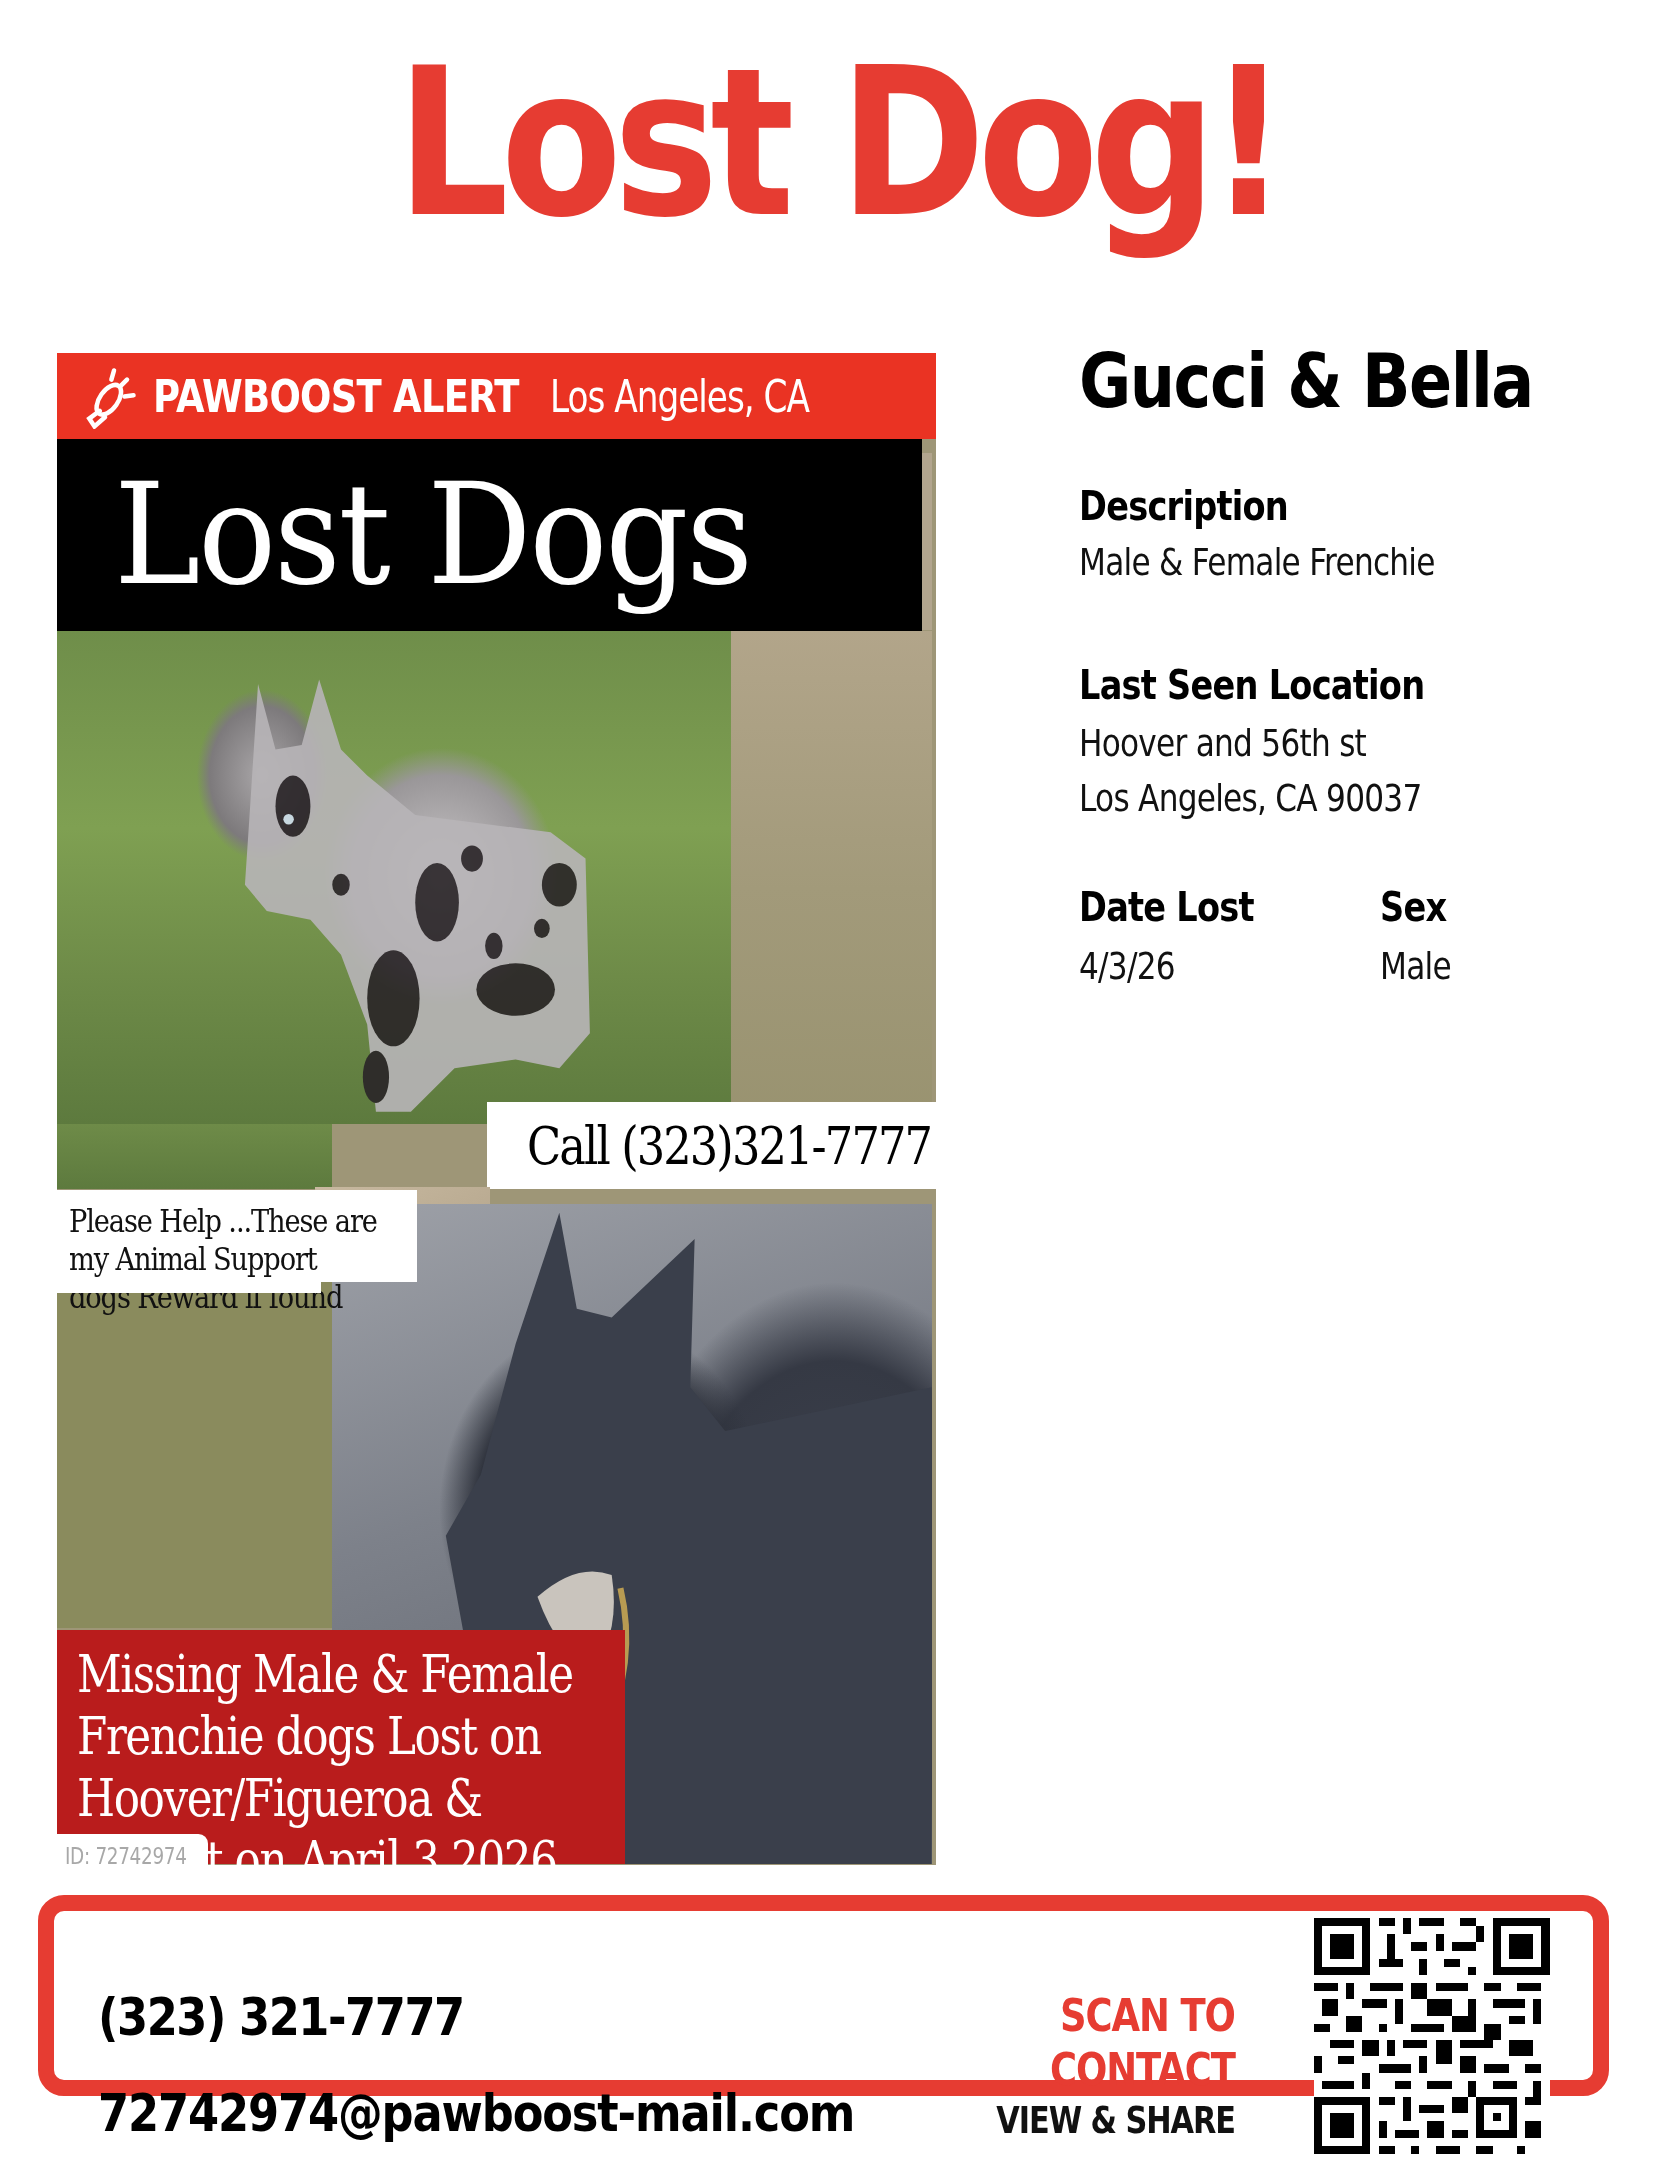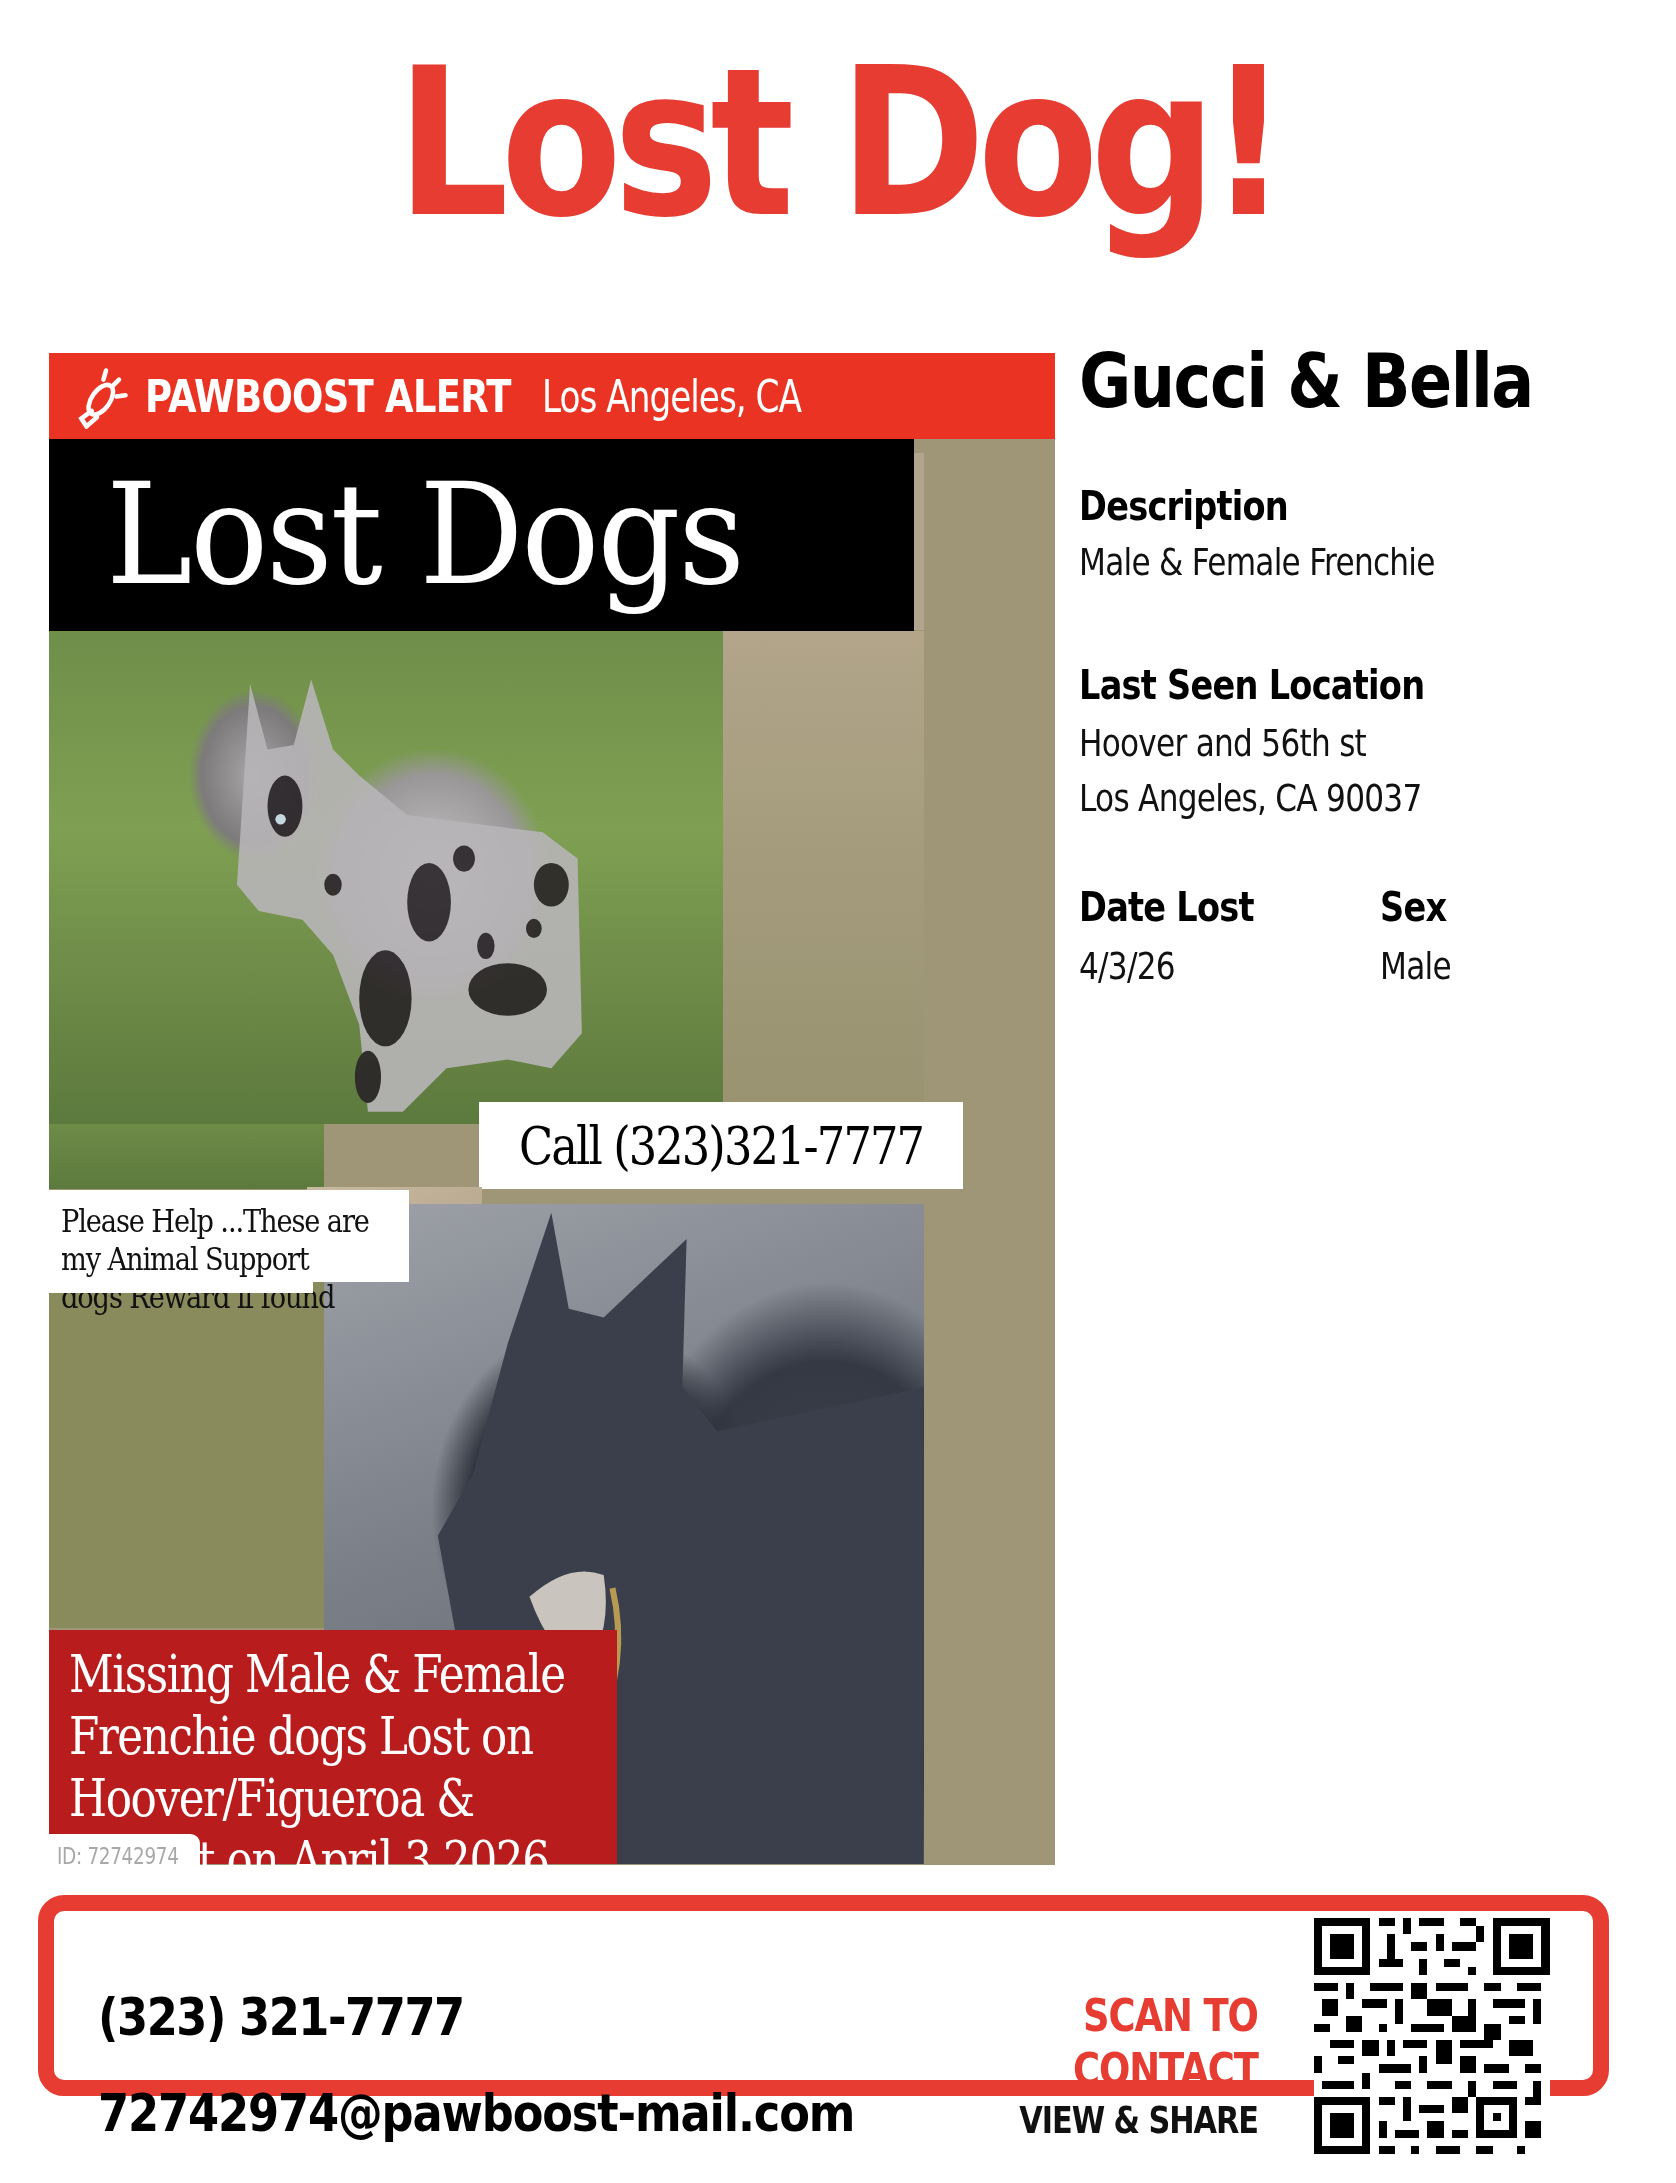--- a/index.html
+++ b/index.html
@@ -12,21 +12,21 @@
     .headline {
       left: 0; top: 41px; width: 1677px; text-align: center;
       font-family: "DejaVu Sans", sans-serif; font-weight: bold;
       font-size: 205px; line-height: 1; letter-spacing: -9.6px;
       color: var(--accent);
       transform: scaleX(0.86);
     }
 
     
     .photo-panel {
-      left: 49px; top: 353px; width: 1006px; height: 1512px;
+      left: 57px; top: 353px; width: 879px; height: 1512px;
       overflow: hidden; background: #9e9677;
     }
     .alert-bar {
       left: 0; top: 0; width: 100%; height: 86px; background: #ea3323;
       display: flex; align-items: center; padding-left: 17.5px; color: #fff;
     }
     .alert-bar .megaphone { width: 65px; height: 65px; margin-right: 13px; }
     .alert-brand {
       font-family: "DejaVu Sans", sans-serif; font-weight: bold;
       font-size: 45px; letter-spacing: -0.9px; transform: scaleX(0.82); transform-origin: left center;
@@ -134,21 +134,21 @@
       border: 16.6px solid var(--accent); border-radius: 26px; background: #fff;
     }
     .contact-phone {
       left: 98px; top: 1987px; font-family: "DejaVu Sans", sans-serif; font-weight: bold;
       font-size: 52px; letter-spacing: -1.7px; white-space: nowrap; transform: scaleX(0.86); transform-origin: left top;
     }
     .contact-email {
       left: 98px; top: 2083px; font-family: "DejaVu Sans", sans-serif; font-weight: bold;
       font-size: 52px; letter-spacing: -1.3px; white-space: nowrap; transform: scaleX(0.86); transform-origin: left top;
     }
-    .scan-block { right: 419px; top: 1989px; text-align: right; }
+    .scan-block { right: 442px; top: 1989px; text-align: right; }
     .scan-line {
       font-family: "DejaVu Sans", sans-serif; font-weight: bold; font-size: 45px; line-height: 54px;
       color: var(--accent); letter-spacing: -1.3px; white-space: nowrap; transform: scaleX(0.82); transform-origin: right top;
     }
     .view-share {
       font-family: "DejaVu Sans", sans-serif; font-weight: bold; font-size: 37px; line-height: 48px;
       color: #111; letter-spacing: -1.3px; white-space: nowrap; transform: scaleX(0.82); transform-origin: right top;
     }
     .qr { left: 1292px; top: 1918px; width: 279px; height: 236px; }
   </style>

